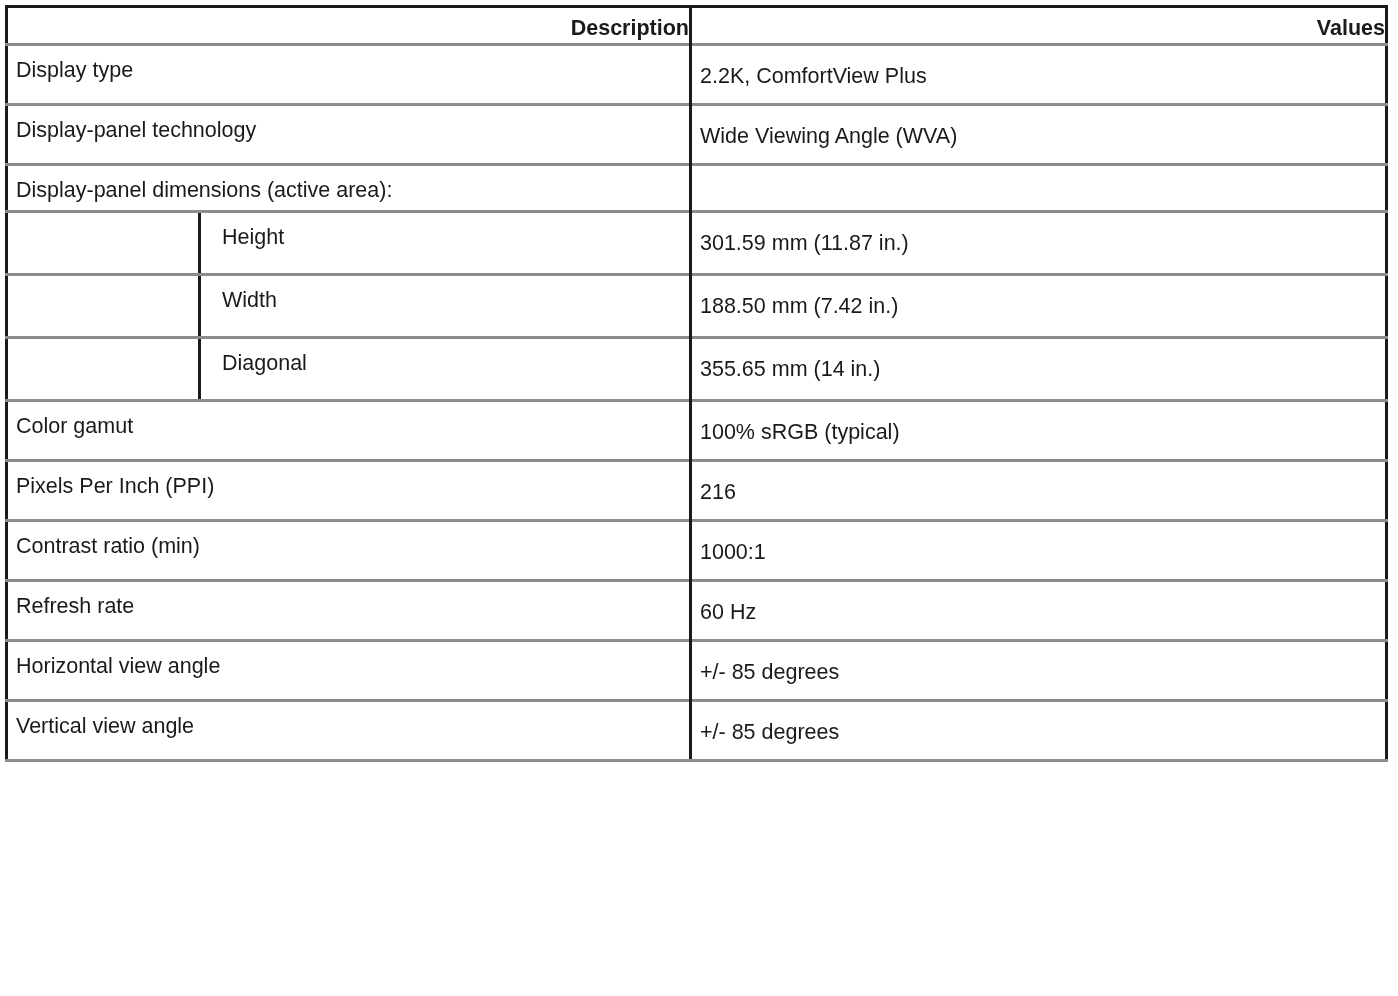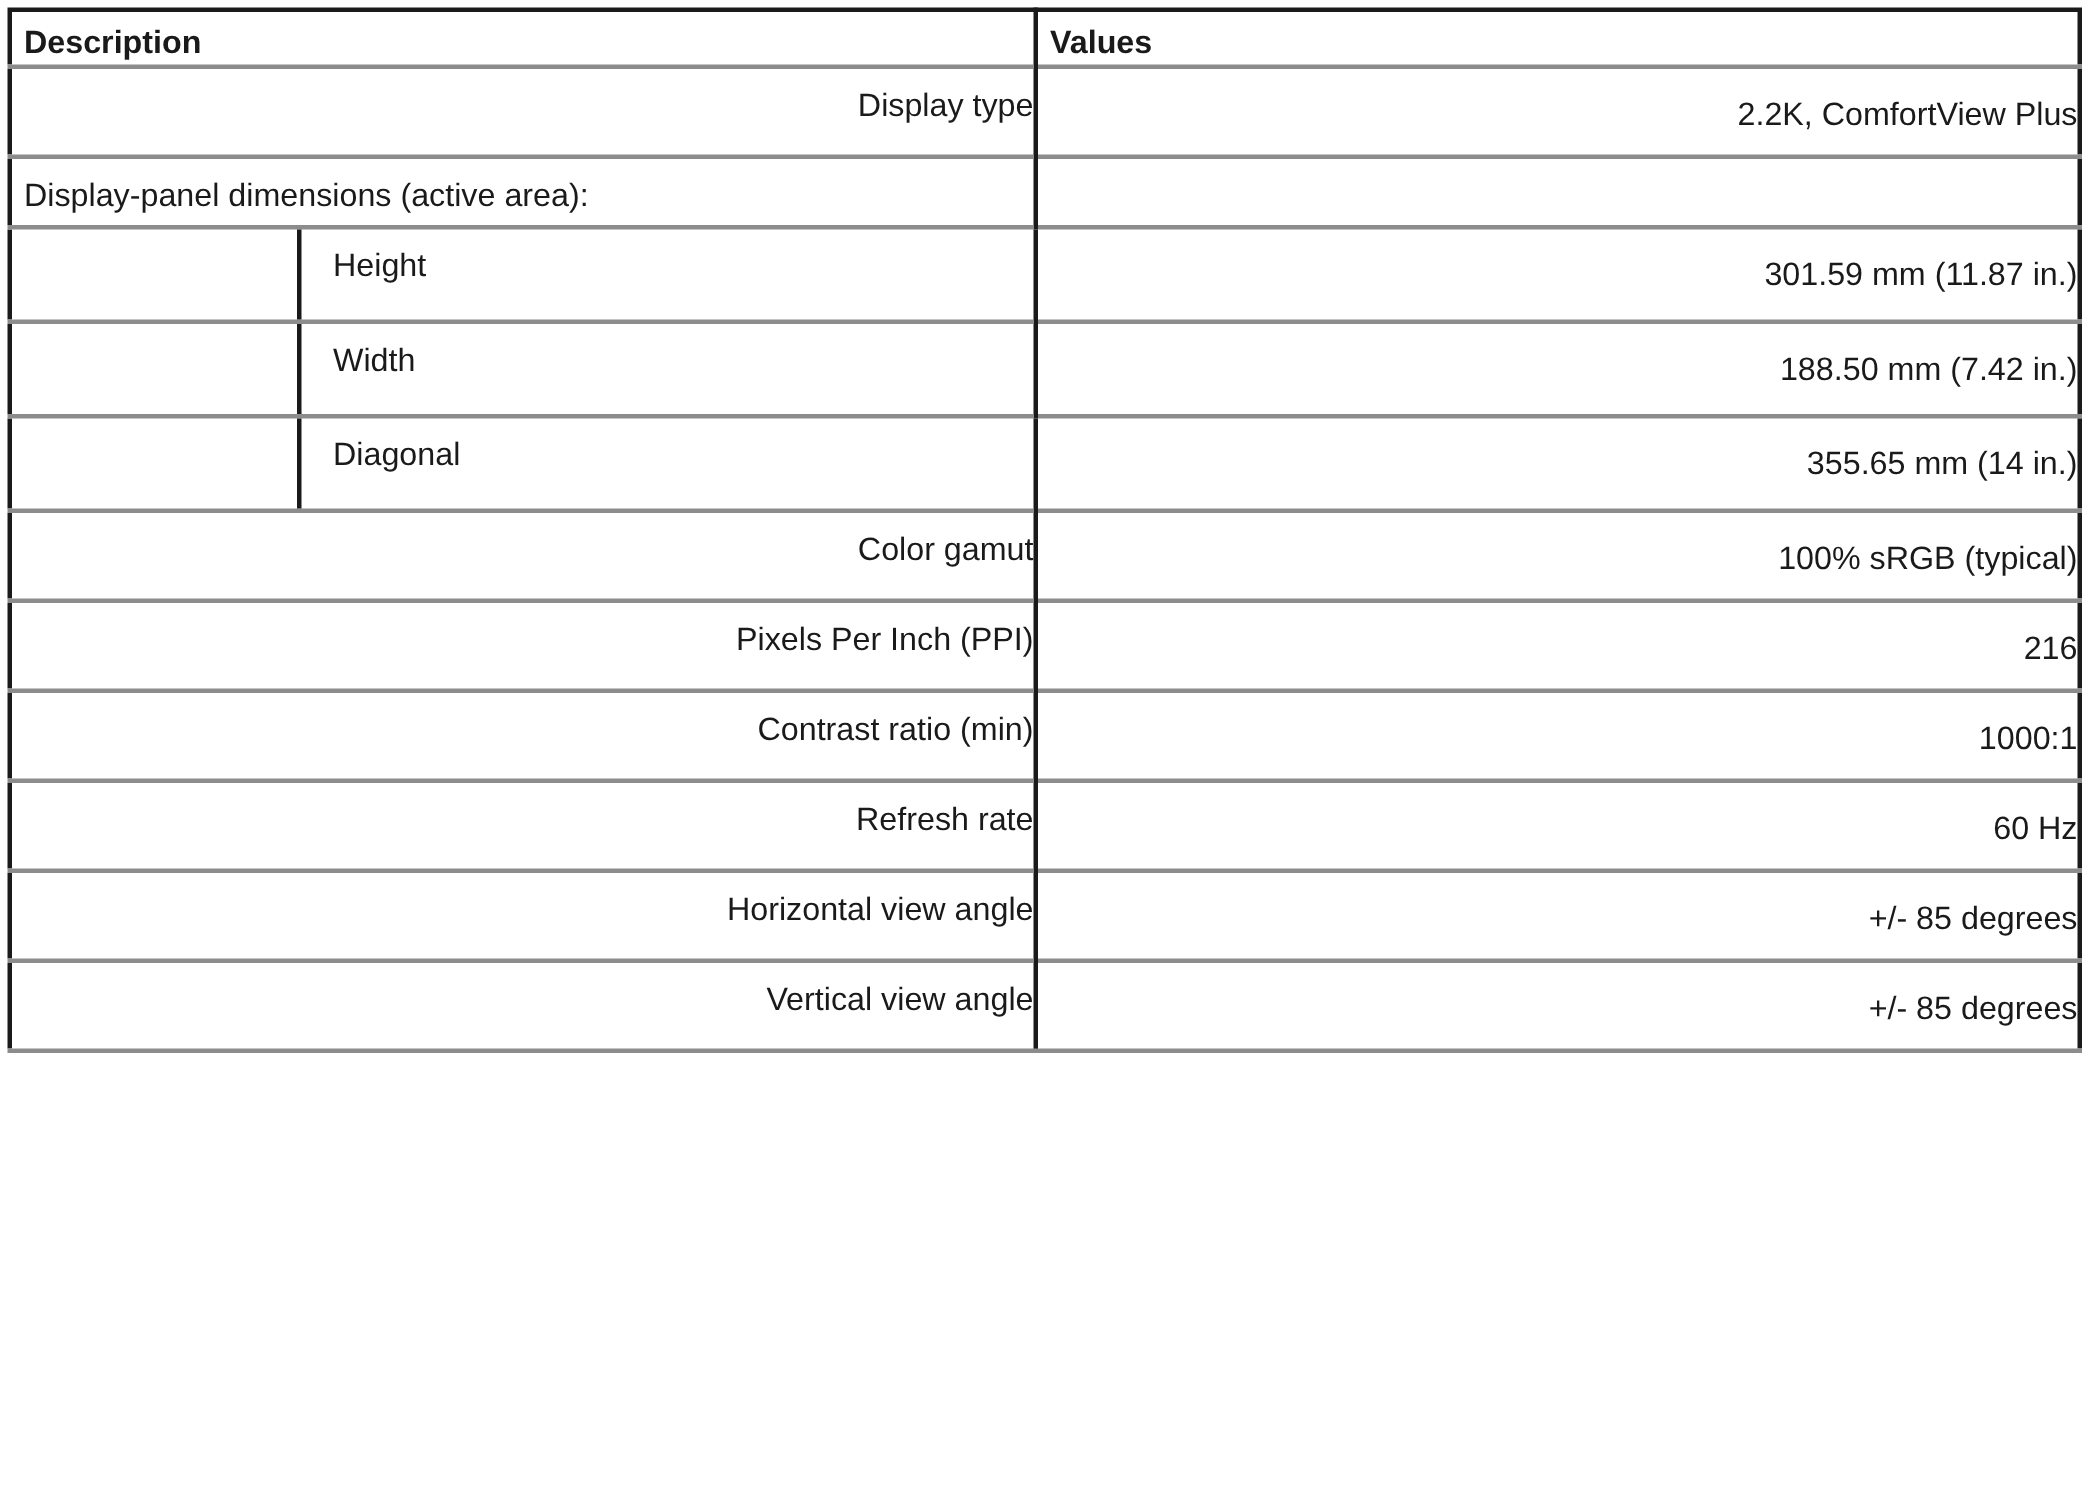--- a/index.html
+++ b/index.html
@@ -30,36 +30,36 @@
       border-right: 3px solid #1a1a1a;
     }
     .row {
       border-top: 3px solid #8c8c8c;
     }
     .hdr-row th {
       border-top: 3px solid #1a1a1a;
       border-bottom: 2px solid #1a1a1a;
       height: 38px;
       font-weight: bold;
-      text-align: left;
+      text-align: right;
       padding: 8px 0 0 8px;
       box-sizing: border-box;
     }
     .col-desc { width: 684px; }
     .col-val  { width: 696px; }
     .cell-desc {
       border-right: 3px solid #1a1a1a;
       padding: 12px 0 0 8px !important;
       box-sizing: border-box;
     }
     .cell-val {
       padding: 18px 0 0 8px !important;
       box-sizing: border-box;
     }
-    tr.r60 td { height: 60px; text-align: right; }
+    tr.r60 td { height: 60px; }
     tr.r48 td { height: 47px; }
     .sub-wrap {
       display: flex;
       height: 100%;
     }
     .sub-indent {
       width: 190px;
       border-right: 3px solid #1a1a1a;
       height: 60px;
       margin-top: -12px;
@@ -83,20 +83,24 @@
   <thead>
     <tr class="hdr-row">
       <th class="cell-desc" style="padding:8px 0 0 8px !important;">Description</th>
       <th>Values</th>
     </tr>
   </thead>
   <tbody>
     <tr class="r60 row">
       <td class="cell-desc row">Display type</td>
       <td class="cell-val row">2.2K, ComfortView Plus</td>
+    </tr>
+    <tr class="r60">
+      <td class="cell-desc row">Display-panel technology</td>
+      <td class="cell-val row">Wide Viewing Angle (WVA)</td>
     </tr>
     <tr class="r48">
       <td class="cell-desc row">Display-panel dimensions (active area):</td>
       <td class="cell-val row"></td>
     </tr>
     <tr class="r60">
       <td class="cell-desc row">
         <div class="sub-wrap">
           <div class="sub-indent"></div>
           <div class="sub-label">Height</div>

